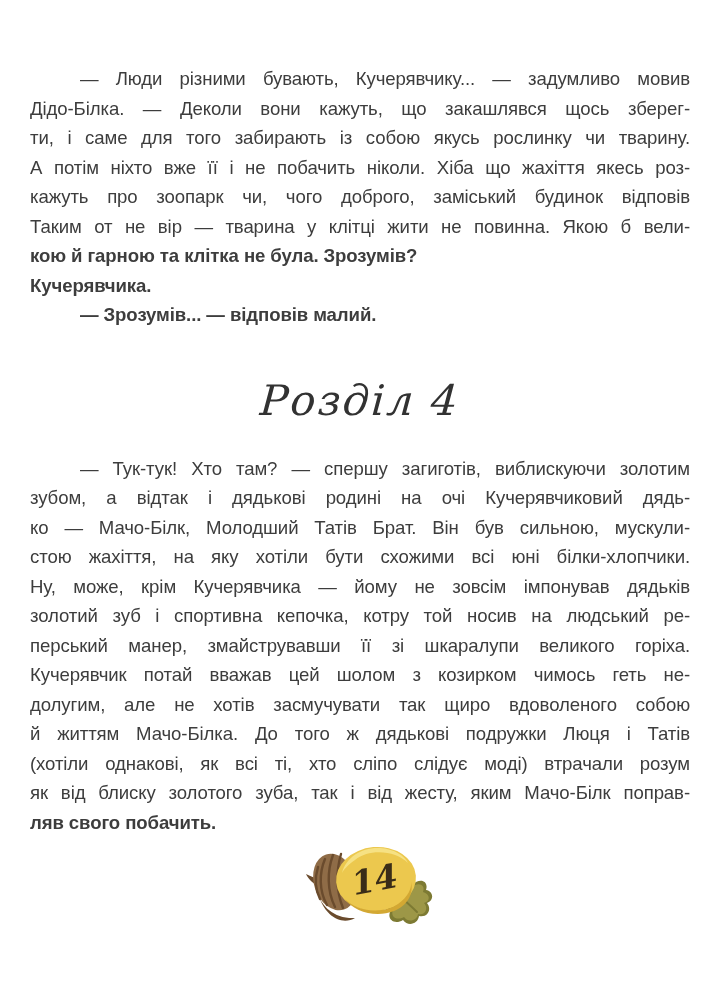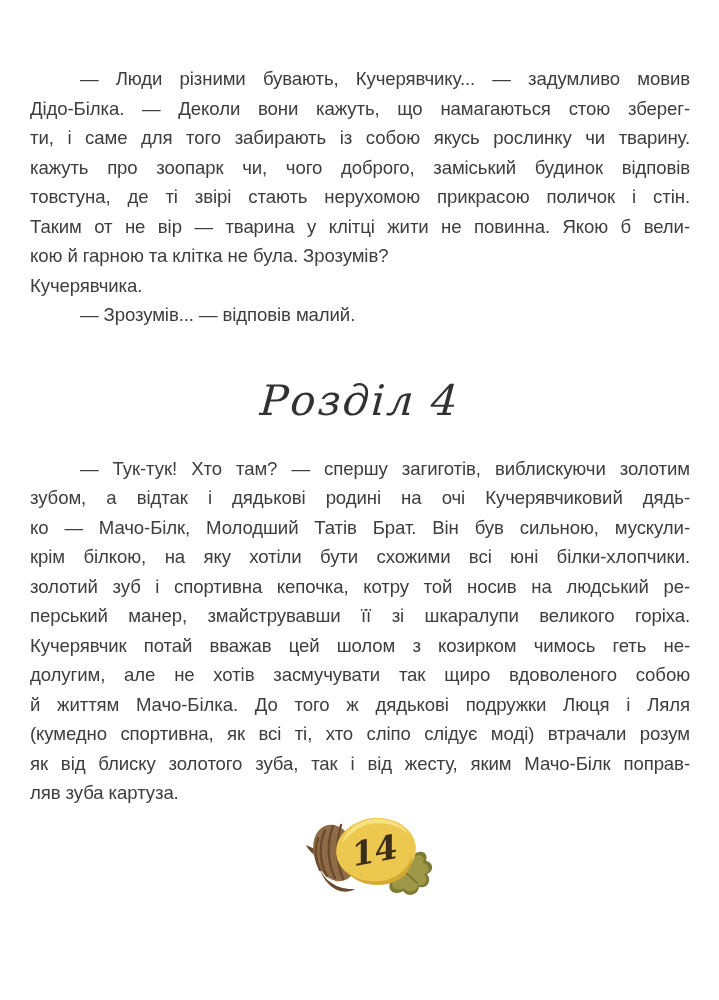--- a/index.html
+++ b/index.html
@@ -26,20 +26,21 @@
     height: 29.5px;
     overflow: hidden;
     letter-spacing: -0.1px;
     text-align: justify;
     text-align-last: justify;
     color: #3d3d3d;
   }
   .line.last {
     text-align: left;
     text-align-last: left;
+    font-weight: bold;
   }
   .line.first { padding-left: 50px; }
   .chapter-heading {
     width: 660px;
     margin: 40px 0 22px 0;
     height: 62px;
     line-height: 62px;
     text-align: center;
     font-family: "DejaVu Serif", serif;
     font-style: italic;
@@ -58,51 +59,52 @@
   .acorn { display: block; transform: translateX(6px); }
 </style>
 </head>
 <body>
 
 <div class="book-page">
 
   <div class="text-block">
       <div class="paragraph">
         <div class="line first">— Люди різними бувають, Кучерявчику... — задумливо мовив</div>
-        <div class="line">Дідо-Білка. — Деколи вони кажуть, що намагаються стою зберег-</div>
+        <div class="line">Дідо-Білка. — Деколи вони кажуть, що закашлявся щось зберег-</div>
         <div class="line">ти, і саме для того забирають із собою якусь рослинку чи тварину.</div>
+        <div class="line">А потім ніхто вже її і не побачить ніколи. Хіба що жахіття якесь роз-</div>
         <div class="line">кажуть про зоопарк чи, чого доброго, заміський будинок відповів</div>
-        <div class="line">товстуна, де ті звірі стають нерухомою прикрасою поличок і стін.</div>
         <div class="line">Таким от не вір — тварина у клітці жити не повинна. Якою б вели-</div>
         <div class="line last">кою й гарною та клітка не була. Зрозумів?</div>
       </div>
       <div class="paragraph">
         <div class="line last">Кучерявчика.</div>
       </div>
       <div class="paragraph">
         <div class="line first last">— Зрозумів... — відповів малий.</div>
       </div>
     </div>
 
   <div class="chapter-heading">Розділ 4</div>
 
   <div class="text-block">
       <div class="paragraph">
         <div class="line first">— Тук-тук! Хто там? — спершу загиготів, виблискуючи золотим</div>
         <div class="line">зубом, а відтак і дядькові родині на очі Кучерявчиковий дядь-</div>
         <div class="line">ко — Мачо-Білк, Молодший Татів Брат. Він був сильною, мускули-</div>
-        <div class="line">крім білкою, на яку хотіли бути схожими всі юні білки-хлопчики.</div>
+        <div class="line">стою жахіття, на яку хотіли бути схожими всі юні білки-хлопчики.</div>
+        <div class="line">Ну, може, крім Кучерявчика — йому не зовсім імпонував дядьків</div>
         <div class="line">золотий зуб і спортивна кепочка, котру той носив на людський ре-</div>
         <div class="line">перський манер, змайструвавши її зі шкаралупи великого горіха.</div>
         <div class="line">Кучерявчик потай вважав цей шолом з козирком чимось геть не-</div>
         <div class="line">долугим, але не хотів засмучувати так щиро вдоволеного собою</div>
-        <div class="line">й життям Мачо-Білка. До того ж дядькові подружки Люця і Ляля</div>
-        <div class="line">(кумедно спортивна, як всі ті, хто сліпо слідує моді) втрачали розум</div>
+        <div class="line">й життям Мачо-Білка. До того ж дядькові подружки Люця і Татів</div>
+        <div class="line">(хотіли однакові, як всі ті, хто сліпо слідує моді) втрачали розум</div>
         <div class="line">як від блиску золотого зуба, так і від жесту, яким Мачо-Білк поправ-</div>
-        <div class="line last">ляв зуба картуза.</div>
+        <div class="line last">ляв свого побачить.</div>
       </div>
     </div>
 
   <div class="page-footer">
     <svg class="acorn" width="134" height="92" viewBox="0 0 134 92" xmlns="http://www.w3.org/2000/svg">
 
       <g>
         <path d="M91,50 C99,42 109,40 113,46 C121,38 130,42 127,51 C134,52 136,61 128,64 C133,70 129,79 120,77 C119,85 109,88 104,81 C96,86 88,81 91,73 C84,71 83,62 89,58 C84,55 86,52 91,50 Z" fill="#7d7a33"></path>
         <path d="M93,52 C100,45 109,43 112,49 C119,42 127,46 124,53 C131,55 132,62 125,64 C130,69 126,77 119,75 C118,82 109,84 105,78 C98,82 91,78 94,71 C88,69 87,62 92,59 C88,56 89,54 93,52 Z" fill="#9d9747"></path>
         <path fill="none" stroke-width="2" stroke-linecap="round" d="M97,54 C104,60 112,67 118,73" stroke="#7d7a33"></path>

